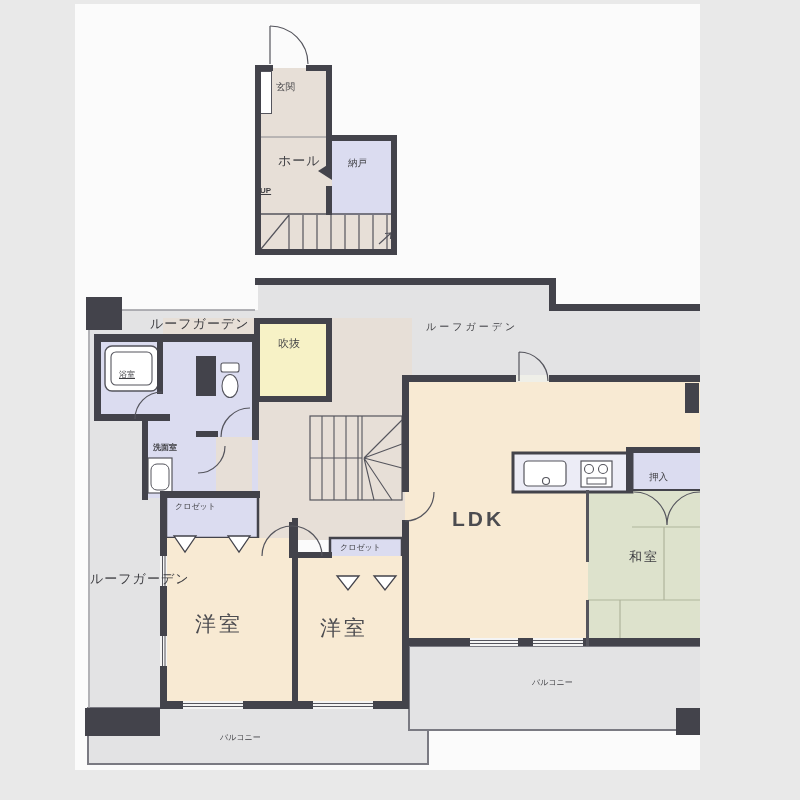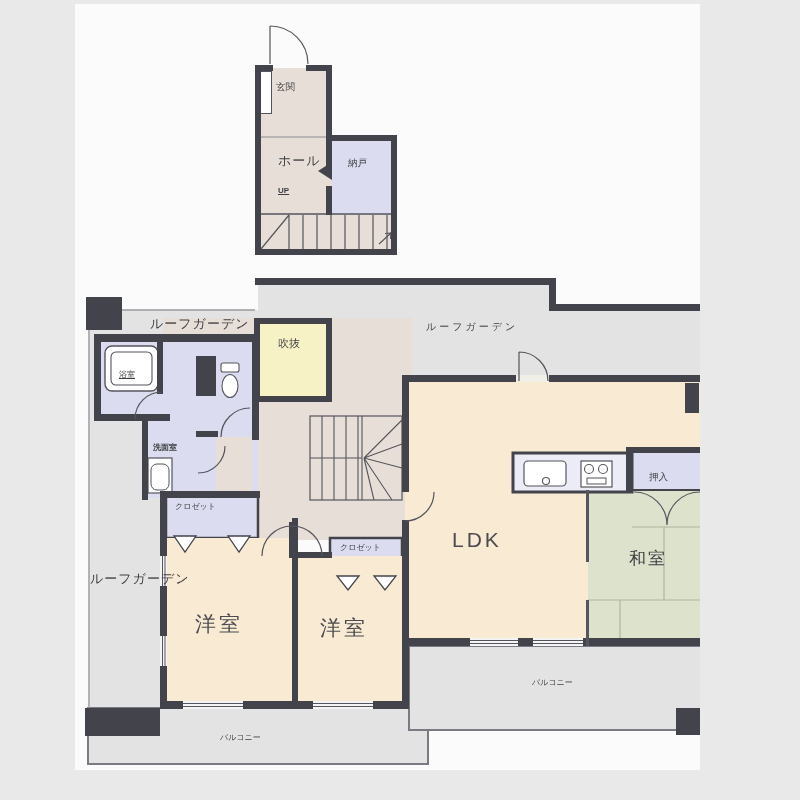--- a/index.html
+++ b/index.html
@@ -5,21 +5,21 @@
   html,body{margin:0;padding:0;}
   body{background:#e9e9e9;font-family:"Liberation Sans",sans-serif;}
   #stage{position:relative;width:700px;height:800px;background:#e9e9e9;overflow:hidden;text-align:right;}
   #plan-svg{position:absolute;left:0;top:0;}
   .lbl{position:absolute;color:#3e3e42;white-space:nowrap;line-height:1;}
   .s7 {font-size:13px;letter-spacing:1px;}
   .s8 {font-size:8px;}
   .s9 {font-size:9.5px;}
   .s10{font-size:10px;letter-spacing:3px;}
   .s11{font-size:11px;}
-  .s13{font-size:17px;letter-spacing:2px;}
+  .s13{font-size:13px;letter-spacing:2px;}
   .s21{font-size:21px;letter-spacing:3px;color:#4c4c50;}
   .bold{font-weight:bold;}
 </style>
 </head>
 <body>
 
 <div id="stage">
 
 <svg id="plan-svg" width="800" height="800" viewBox="0 0 800 800">
 
@@ -198,32 +198,32 @@
       <polygon points="174,536 196,536 185,552"></polygon>
       <polygon points="228,536 250,536 239,552"></polygon>
       <polygon points="337,576 359,576 348,590"></polygon>
       <polygon points="374,576 396,576 385,590"></polygon>
     </g>
   </g>
 </svg>
 
 <span class="lbl s9" style="left:276px;top:82px;">玄関</span>
 <span class="lbl s7" style="left:278px;top:154px;">ホール</span>
-<span class="lbl s8 bold" style="left:278px;top:187px;text-decoration:underline;">UP</span>
+<span class="lbl s8 bold" style="left:260px;top:187px;text-decoration:underline;">UP</span>
 <span class="lbl s9" style="left:348px;top:158px;">納戸</span>
 
 <span class="lbl s7" style="left:150px;top:317px;">ルーフガーデン</span>
 <span class="lbl s10" style="left:426px;top:322px;">ルーフガーデン</span>
 <span class="lbl s7" style="left:90px;top:572px;">ルーフガーデン</span>
 <span class="lbl s8" style="left:119px;top:371px;text-decoration:underline;">浴室</span>
 <span class="lbl s8" style="left:153px;top:444px;font-weight:bold;">洗面室</span>
 <span class="lbl s11" style="left:278px;top:338px;">吹抜</span>
 <span class="lbl s8" style="left:175px;top:503px;">クロゼット</span>
 <span class="lbl s8" style="left:340px;top:544px;">クロゼット</span>
-<span class="lbl s21" style="left:452px;top:529px;">LDK</span>
+<span class="lbl s21" style="left:452px;top:508px;font-weight:bold;">LDK</span>
 <span class="lbl s9" style="left:649px;top:472px;">押入</span>
 <span class="lbl s13" style="left:629px;top:550px;">和室</span>
 <span class="lbl s21" style="left:195px;top:613px;">洋室</span>
 <span class="lbl s21" style="left:320px;top:617px;">洋室</span>
 <span class="lbl s8" style="left:220px;top:734px;">バルコニー</span>
 <span class="lbl s8" style="left:532px;top:679px;">バルコニー</span>
 
 </div>
 
 </body></html>

